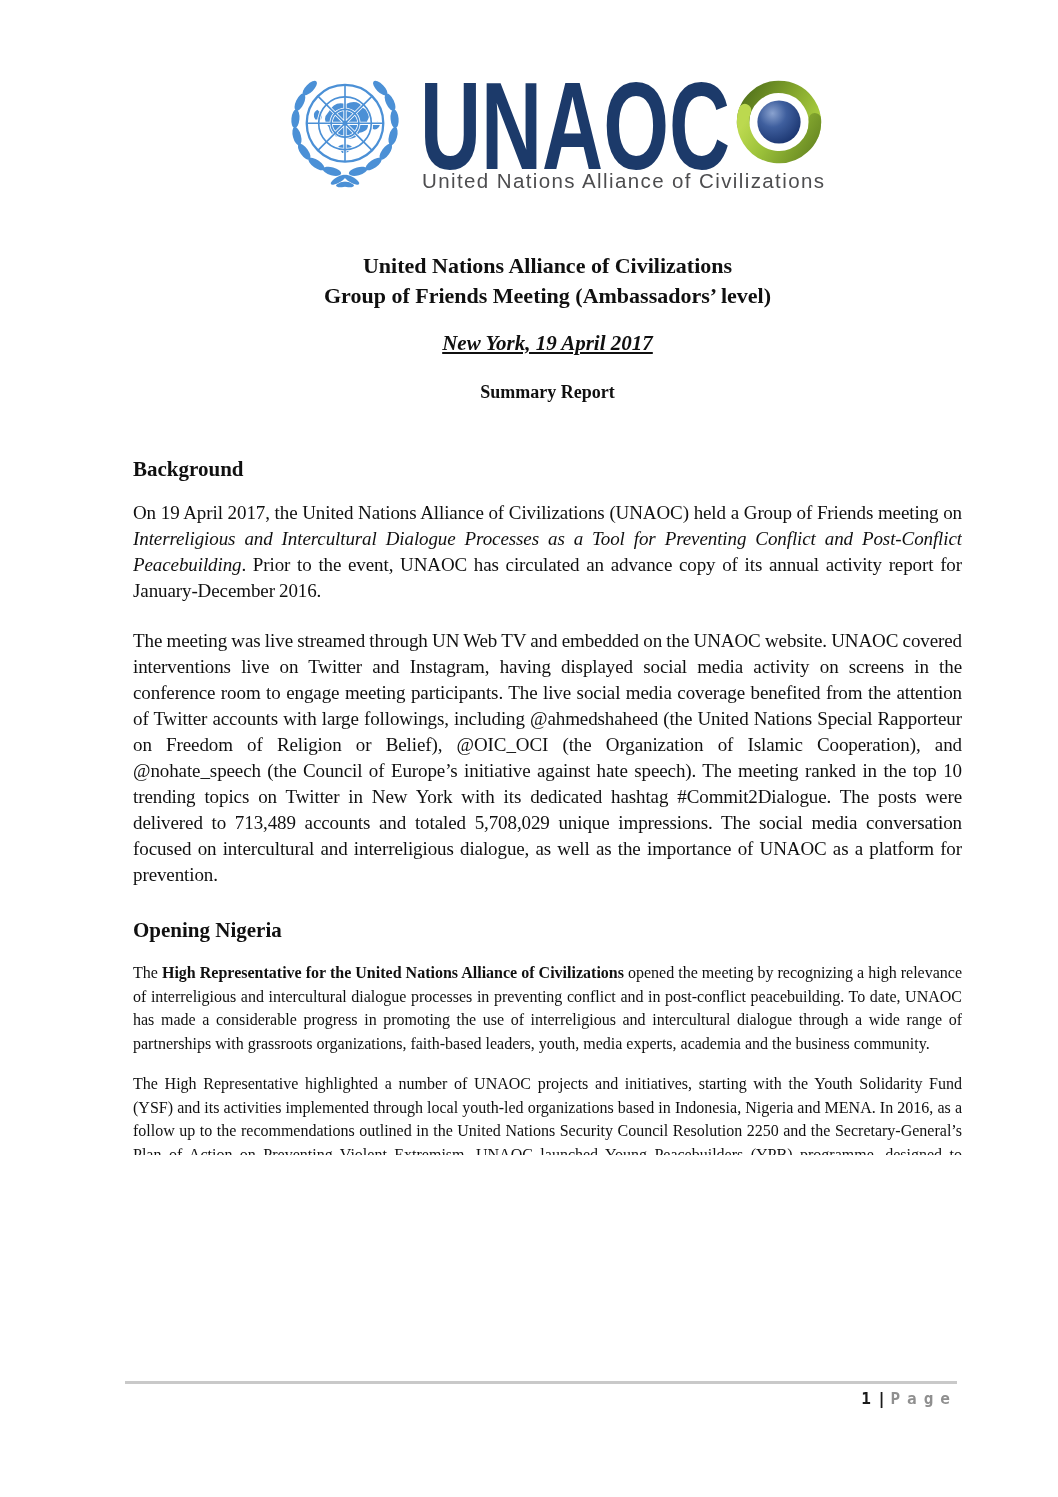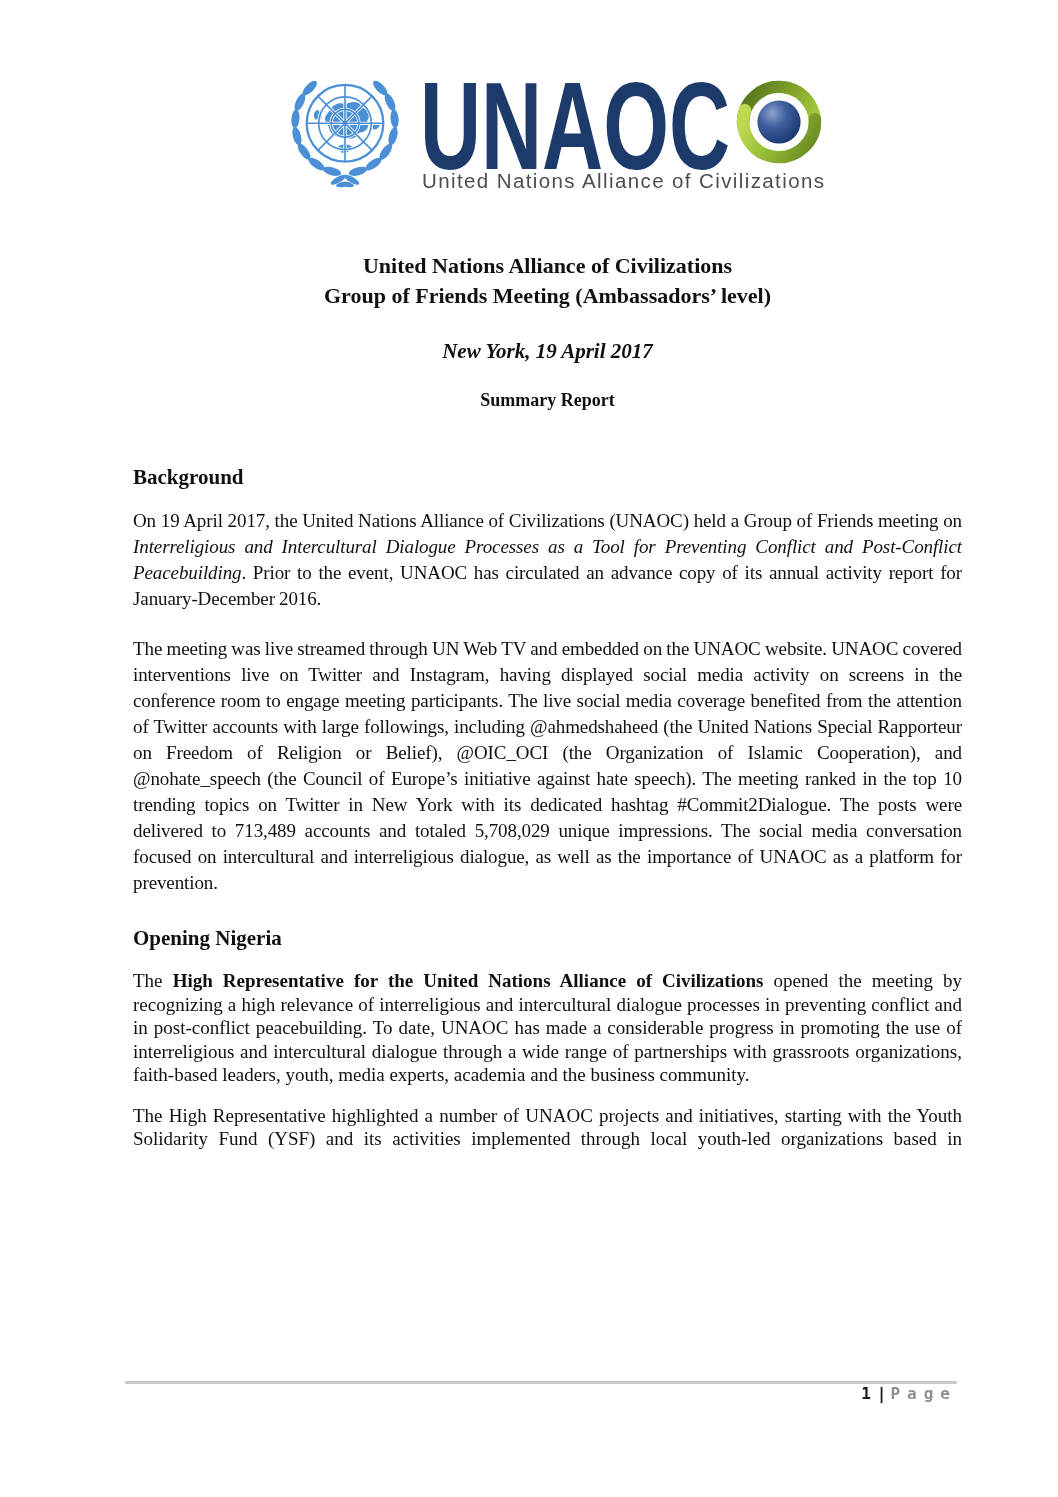--- a/index.html
+++ b/index.html
@@ -10,40 +10,40 @@
   
   .logo{position:relative;width:555px;height:135px;margin:62px auto 0 auto;}
   .logo .emblem{position:absolute;left:0;top:0;}
   .logo .wordmark{position:absolute;left:152px;top:14px;}
   .logo .swirl{position:absolute;left:463px;top:14px;}
   .logo .tagline{position:absolute;left:152px;top:107px;}
 
   
   .title-block{margin-top:54px;text-align:center;}
   .title-line{font-size:22px;font-weight:bold;line-height:30px;}
-  .dateline{margin-top:28px;font-size:21px;font-weight:bold;font-style:italic;}
+  .dateline{margin-top:20px;font-size:21px;font-weight:bold;font-style:italic;text-decoration:underline;}
   .doc-type{margin-top:26px;font-size:18px;font-weight:bold;}
 
   
   .section-heading{font-size:21px;font-weight:bold;
                    text-underline-offset:5px;text-decoration-thickness:2px;}
   .sec-background{margin-top:54px;}
   .sec-opening{margin-top:30px;}
   p.body-para{margin:0;text-align:justify;}
   .sec-background p.body-para{font-size:19px;line-height:26px;letter-spacing:-0.1px;word-spacing:-0.5px;margin-top:18px;}
   .sec-background p.body-para + p.body-para{margin-top:24px;}
-  .sec-opening p.body-para{font-size:19px;line-height:23.5px;margin-top:18px;}
+  .sec-opening p.body-para{font-size:16px;line-height:23.5px;margin-top:18px;}
   .sec-opening p.body-para + p.body-para{margin-top:17px;}
   .seg-i{font-style:italic;}
   .seg-b{font-weight:bold;}
 
   
   .footer{position:absolute;left:125px;right:101px;top:1381px;bottom:0;
           border-top:3px solid #c9c9c9;background:#ffffff;text-align:right;
-          font-family:"DejaVu Sans Mono", monospace;font-size:16px;font-weight:bold;}
+          padding-top:5px;font-family:"DejaVu Sans Mono", monospace;font-size:16px;font-weight:bold;}
   .footer .pagenum{color:#1a1a1a;}
   .footer .sep{color:#1a1a1a;margin:0 4px 0 6px;}
   .footer .pagelabel{color:#8f8f8f;letter-spacing:7px;}
 </style>
 </head>
 <body>
 
 <div class="content">
 
   <div class="logo">

